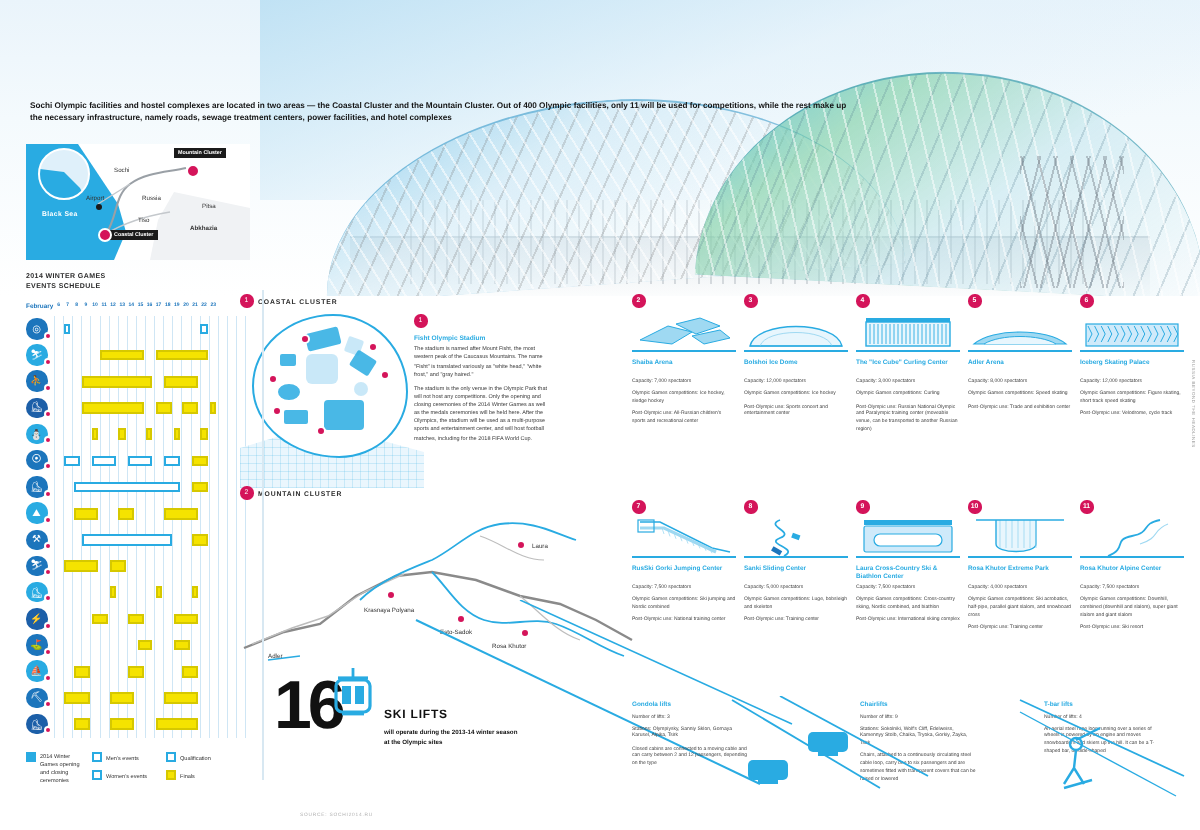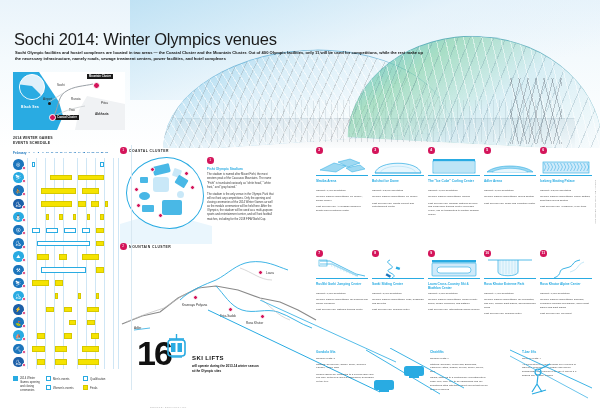--- a/index.html
+++ b/index.html
@@ -258,21 +258,20 @@
     <div class="stadium-struct"></div>
     <div class="dome dome-a">
       <div class="dome-mesh"></div>
     </div>
     <div class="dome dome-b">
       <div class="dome-mesh2"></div>
     </div>
     <div class="tower"></div>
   </div>
 
-  <div class="title">Sochi 2014: Winter Olympics venues</div>
   <div class="subtitle">Sochi Olympic facilities and hostel complexes are located in two areas — the Coastal Cluster and the Mountain Cluster. Out of 400 Olympic facilities, only 11 will be used for competitions, while the rest make up the necessary infrastructure, namely roads, sewage treatment centers, power facilities, and hotel complexes</div>
 
   <div class="map-box">
     <div class="sea"></div>
     <div class="sea-label">Black Sea</div>
     <div class="inset-circle"></div>
     <div class="abkhazia"></div>
 
     <svg class="road" viewBox="0 0 112 58">
       <path d="M40 45 C46 36, 44 26, 52 20 C60 14, 72 14, 80 12" stroke="#9aa0a6" stroke-width="1" fill="none"></path>

